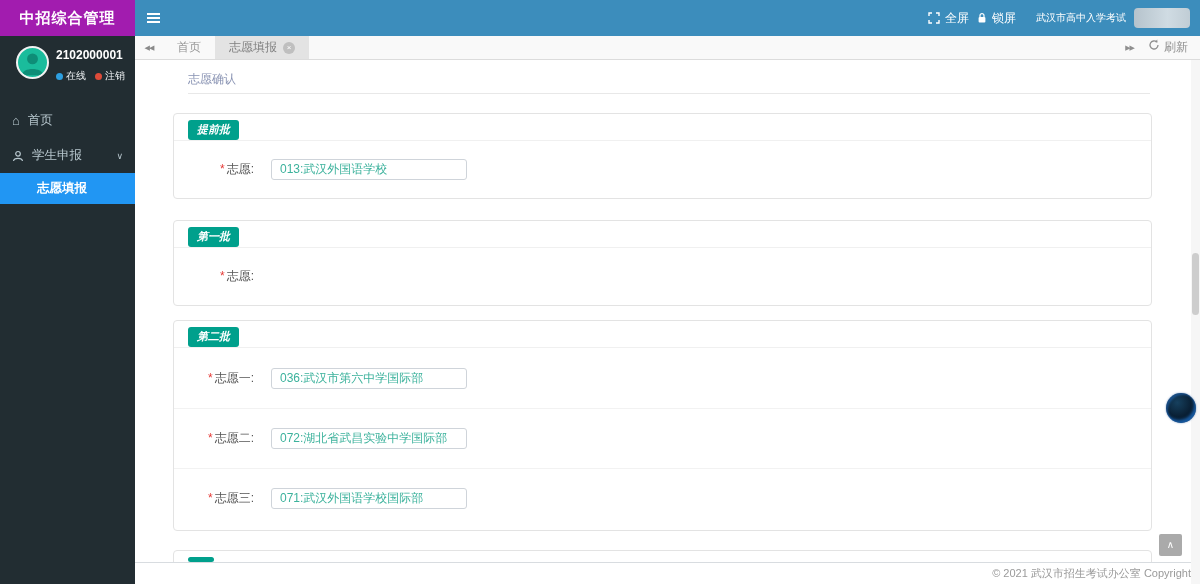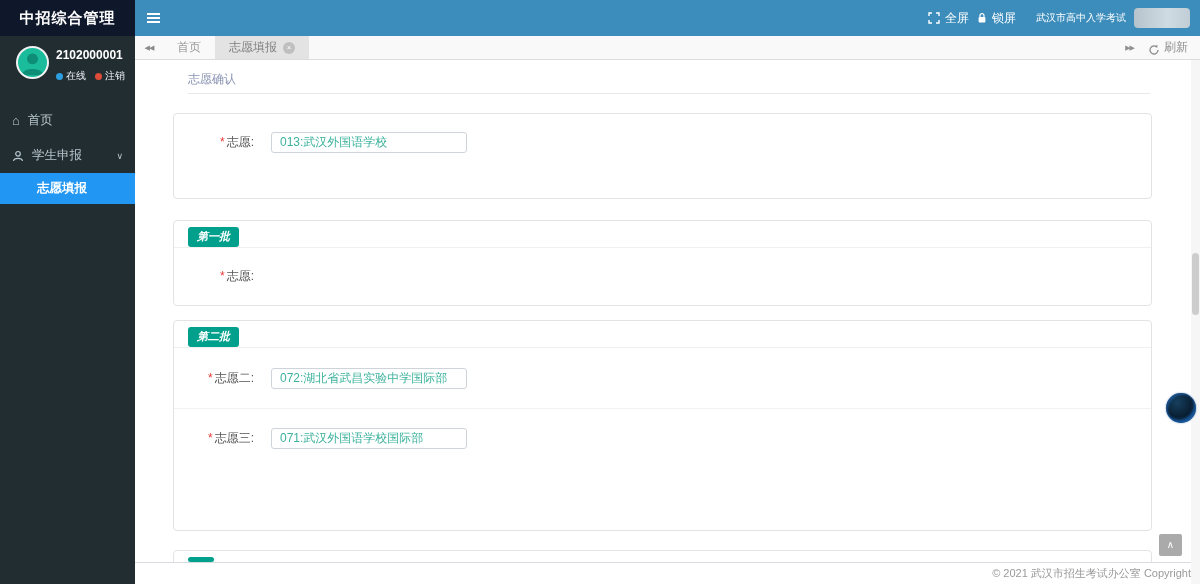--- a/index.html
+++ b/index.html
@@ -2,21 +2,21 @@
 <html><head>
 <meta charset="utf-8">
 <style>
   * { margin:0; padding:0; box-sizing:border-box; }
   html,body { width:1200px; height:584px; }
   body { font-family:"Liberation Sans","DejaVu Sans",sans-serif; background:#fff; }
   .screen { position:relative; width:1200px; height:584px; overflow:hidden; background:#fff; }
 
   
   .topbar { position:absolute; left:0; top:0; width:1200px; height:36px; background:#3c8dbc; z-index:10; }
-  .logo { position:absolute; left:0; top:0; width:135px; height:36px; background:#0f172a; color:#fff;
+  .logo { position:absolute; left:0; top:0; width:135px; height:36px; background:#a21caf; color:#fff;
           font-size:15px; font-weight:bold; text-align:center; line-height:36px; letter-spacing:1px; }
   .hamburger { position:absolute; left:135px; top:0; width:36px; height:36px; cursor:pointer; }
   .hamburger .bars { position:absolute; left:12px; top:13px; width:13px; height:2px; background:#fff;
           box-shadow:0 4px 0 #fff, 0 8px 0 #fff; }
   .topbar-right { position:absolute; right:10px; top:0; height:36px; display:flex; align-items:center; gap:8px; }
   .tb-item { color:#fff; font-size:12px; display:flex; align-items:center; gap:5px; cursor:pointer; }
   .exam-title { color:#fff; font-size:10px;margin-left:12px; }
   .avatar-blur { width:56px; height:20px; border-radius:4px; opacity:.9;
           background:linear-gradient(90deg,#c3c9ce,#e0e4e7 60%,#cfd4d8); }
 
@@ -41,21 +41,21 @@
   .tabbar { position:absolute; left:135px; top:36px; width:1065px; height:24px; background:#f9f9f9;
             border-bottom:1px solid #dcdcdc; display:flex; align-items:stretch; z-index:8; }
   .tab-scroll { width:28px; display:flex; align-items:center; justify-content:center; color:#8a8a8a;
             font-size:7px; letter-spacing:-1px; cursor:pointer; }
   .tab { display:flex; align-items:center; padding:0 14px; font-size:12px; color:#9a9a9a; cursor:pointer; }
   .tab.active { background:#e3e3e3; color:#7f7f7f; gap:6px; }
   .tab-close { width:12px; height:12px; border-radius:50%; background:#bfbfbf; color:#fff; font-size:8px;
             line-height:12px; text-align:center; }
   .tabbar-right { margin-left:auto; display:flex; align-items:center; gap:14px; padding-right:12px;
             color:#8f8f8f; font-size:12px; }
-  .refresh-wrap { display:flex; align-items:flex-end; gap:4px; cursor:pointer; }
+  .refresh-wrap { display:flex; align-items:flex-start; gap:4px; cursor:pointer; }
 
   
   .page-title { position:absolute; left:188px; top:71px; font-size:12px; color:#8993b3; }
   .title-hr { position:absolute; left:188px; top:93px; width:962px; height:0; border-top:1px solid #e8e8e8; }
   .card { position:absolute; left:173px; width:979px; background:#fff; border:1px solid #e3e3e3; border-radius:4px; }
   #card-0 { top:113px; height:86px; }
   #card-1 { top:220px; height:86px; }
   #card-2 { top:320px; height:211px; }
   #card-3 { top:550px; height:40px; }
   .card-head { height:27px; border-bottom:1px solid #f0f0f0; position:relative; }
@@ -176,38 +176,45 @@
         </svg>
         <span>刷新</span>
       </span>
     </div>
   </div>
 
   <div class="page-title">志愿确认</div>
   <div class="title-hr"></div>
 
   <div class="card" id="card-0">
+    <div class="card-head">
+      <span class="badge">提前批</span>
+    </div>
     <div class="frow">
       <span class="flabel"><span class="req">*</span><span>志愿:</span></span>
       <div class="vinput">013:武汉外国语学校</div>
     </div>
   </div>
 
   <div class="card" id="card-1">
     <div class="card-head">
       <span class="badge">第一批</span>
     </div>
     <div class="frow">
       <span class="flabel"><span class="req">*</span><span>志愿:</span></span>
     </div>
   </div>
 
   <div class="card" id="card-2">
     <div class="card-head">
       <span class="badge">第二批</span>
+    </div>
+    <div class="frow">
+      <span class="flabel"><span class="req">*</span><span>志愿一:</span></span>
+      <div class="vinput">036:武汉市第六中学国际部</div>
     </div>
     <div class="frow">
       <span class="flabel"><span class="req">*</span><span>志愿二:</span></span>
       <div class="vinput">072:湖北省武昌实验中学国际部</div>
     </div>
     <div class="frow">
       <span class="flabel"><span class="req">*</span><span>志愿三:</span></span>
       <div class="vinput">071:武汉外国语学校国际部</div>
     </div>
   </div>

